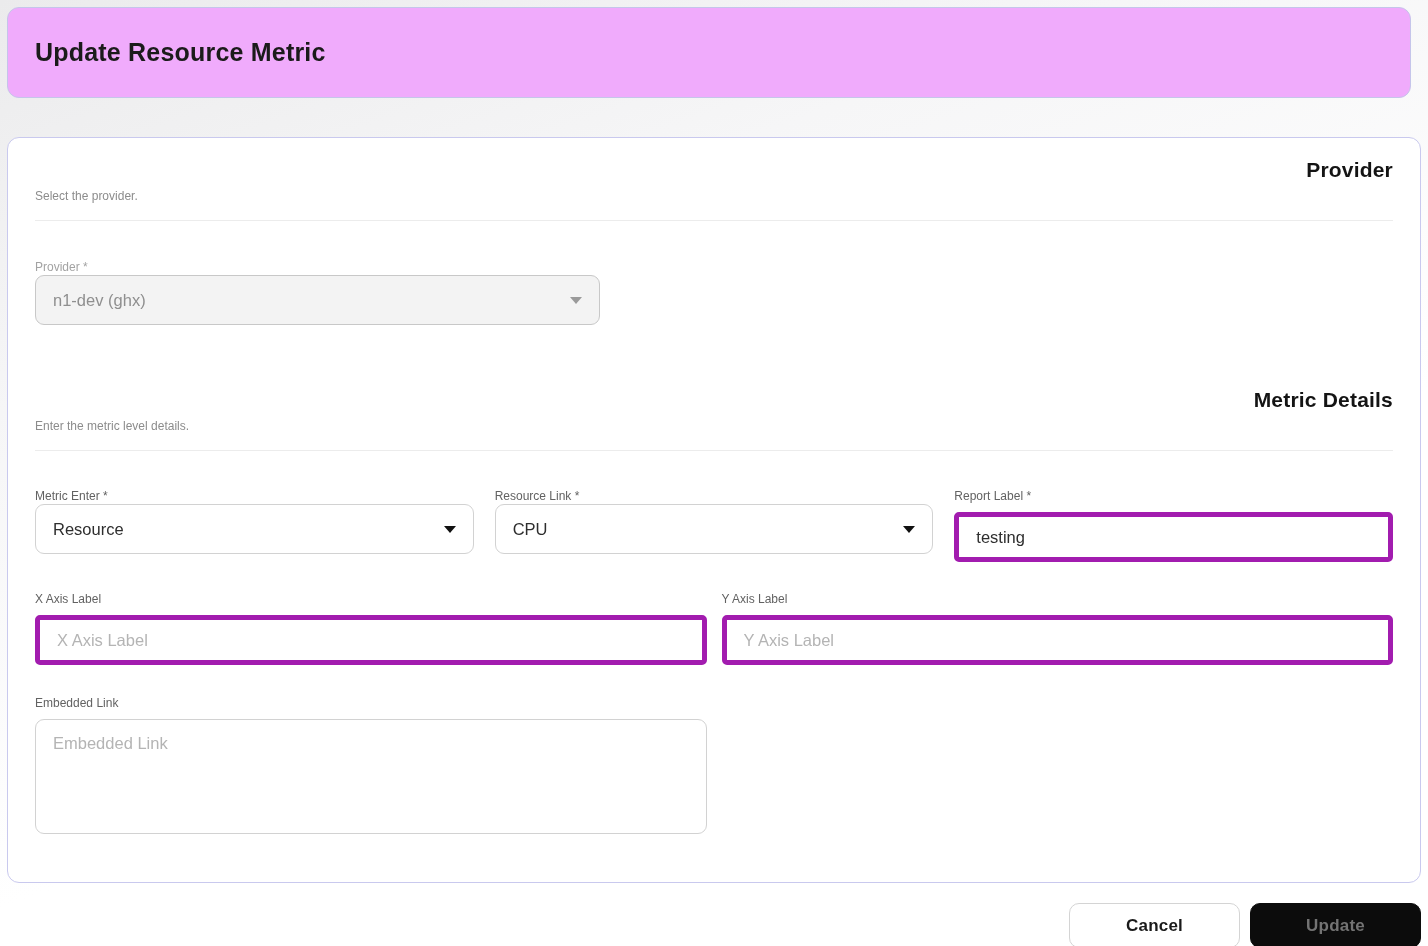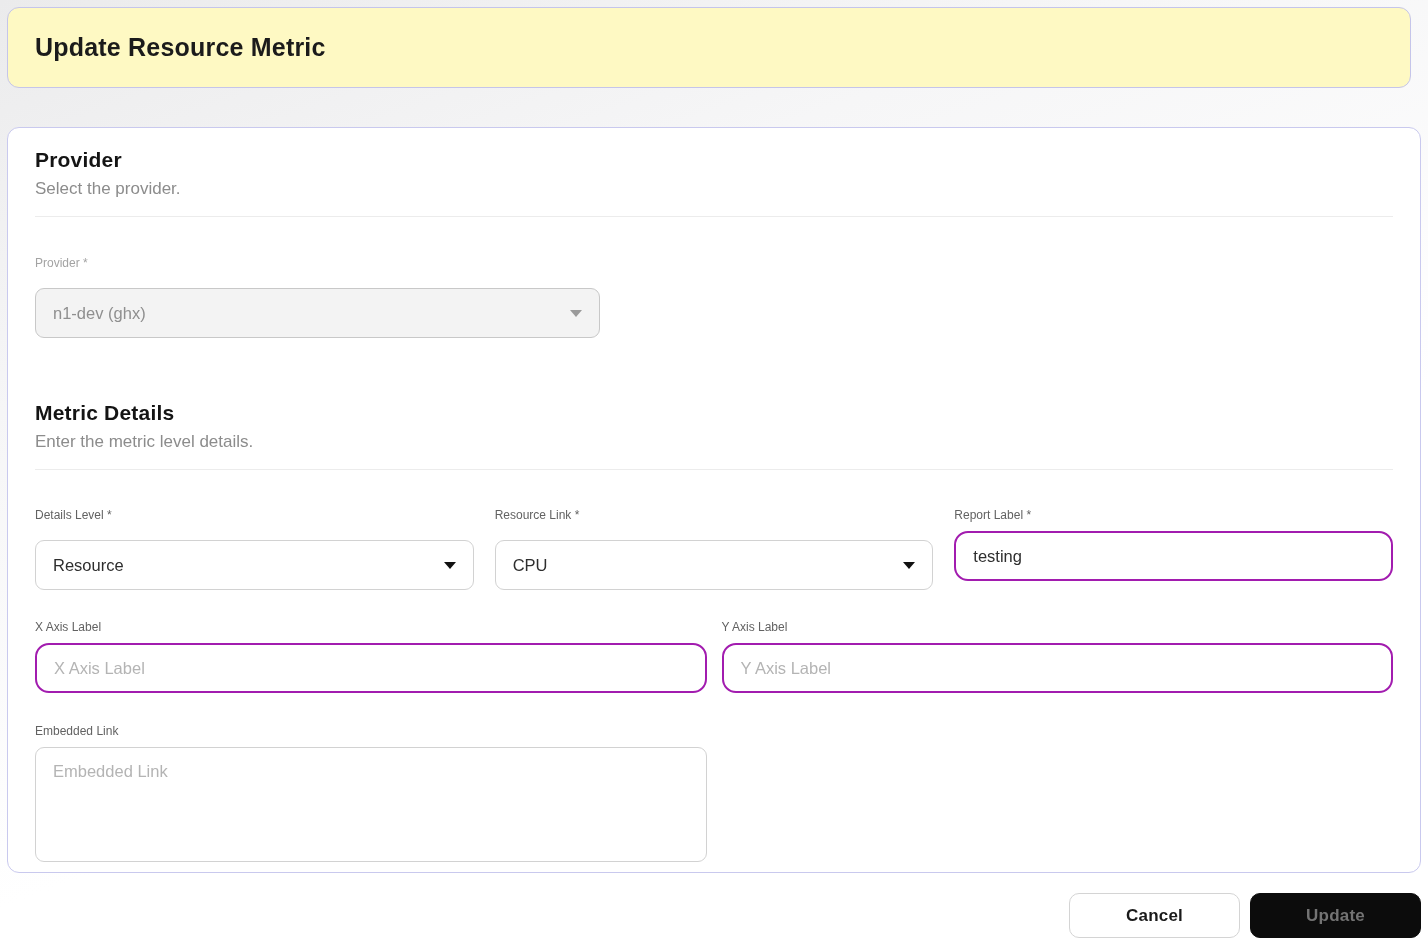--- a/index.html
+++ b/index.html
@@ -7,22 +7,22 @@
   body {
     font-family: "Liberation Sans", sans-serif;
     background: linear-gradient(160deg, #ebebec 0%, #f6f6f7 28%, #ffffff 62%, #ffffff 100%);
     color: #1f1f1f;
     overflow: hidden;
   }
 
   
   .header-bar {
     margin: 7px 17px 0 7px;
-    height: 81px;
-    background: #fef9c3;
+    height: 91px;
+    background: #f0abfc;
     border: 1px solid #c5c5ea;
     border-radius: 12px;
     display: flex;
     align-items: center;
     padding-left: 27px;
   }
   .header-bar h1 {
     font-size: 25px;
     font-weight: 700;
     color: #1b1b1b;
@@ -38,42 +38,43 @@
     border-radius: 12px;
     padding: 20px 27px 24px 27px;
     overflow: hidden;
   }
 
   .section-heading {
     font-size: 21px;
     font-weight: 700;
     color: #141414;
     letter-spacing: .2px;
+    text-align: right;
   }
   .section-sub {
     margin-top: 7px;
-    font-size: 17px;
+    font-size: 12px;
     color: #8c8c8c;
   }
   .divider {
     border: none;
     border-top: 1px solid #ececec;
     margin-top: 17px;
   }
 
   .field-label {
     display: block;
     font-size: 12px;
     color: #626262;
   }
   .field-label.disabled { color: #a3a3a3; }
 
   
   .control {
-    margin-top: 18px;
+    margin-top: 1px;
     height: 50px;
     border: 1px solid #d2d2d2;
     border-radius: 9px;
     background: #ffffff;
     display: flex;
     align-items: center;
     padding: 0 17px;
     font-size: 16.5px;
     color: #2e2e2e;
     position: relative;
@@ -93,22 +94,22 @@
     border-top: 7px solid #111111;
     margin-left: 12px;
     flex: 0 0 auto;
   }
   .caret.gray { border-top-color: #9a9a9a; }
 
   input.text-input {
     margin-top: 9px;
     width: 100%;
     height: 50px;
-    border: 2px solid #a21caf;
-    border-radius: 14px;
+    border: 5px solid #a21caf;
+    border-radius: 5px;
     padding: 0 17px;
     font-size: 16.5px;
     font-family: "Liberation Sans", sans-serif;
     color: #2e2e2e;
     outline: none;
     background: #ffffff;
   }
   textarea.text-area {
     margin-top: 9px;
     width: 100%;
@@ -188,21 +189,21 @@
     </div>
   </div>
 
   <div class="metric-heading-block">
     <div class="section-heading">Metric Details</div>
     <div class="section-sub">Enter the metric level details.</div>
     <hr class="divider">
 
     <div class="row three">
       <div>
-        <label class="field-label">Details Level *</label>
+        <label class="field-label">Metric Enter *</label>
         <div class="control select">
           <span>Resource</span>
           <span class="caret"></span>
         </div>
       </div>
       <div>
         <label class="field-label">Resource Link *</label>
         <div class="control select">
           <span>CPU</span>
           <span class="caret"></span>

